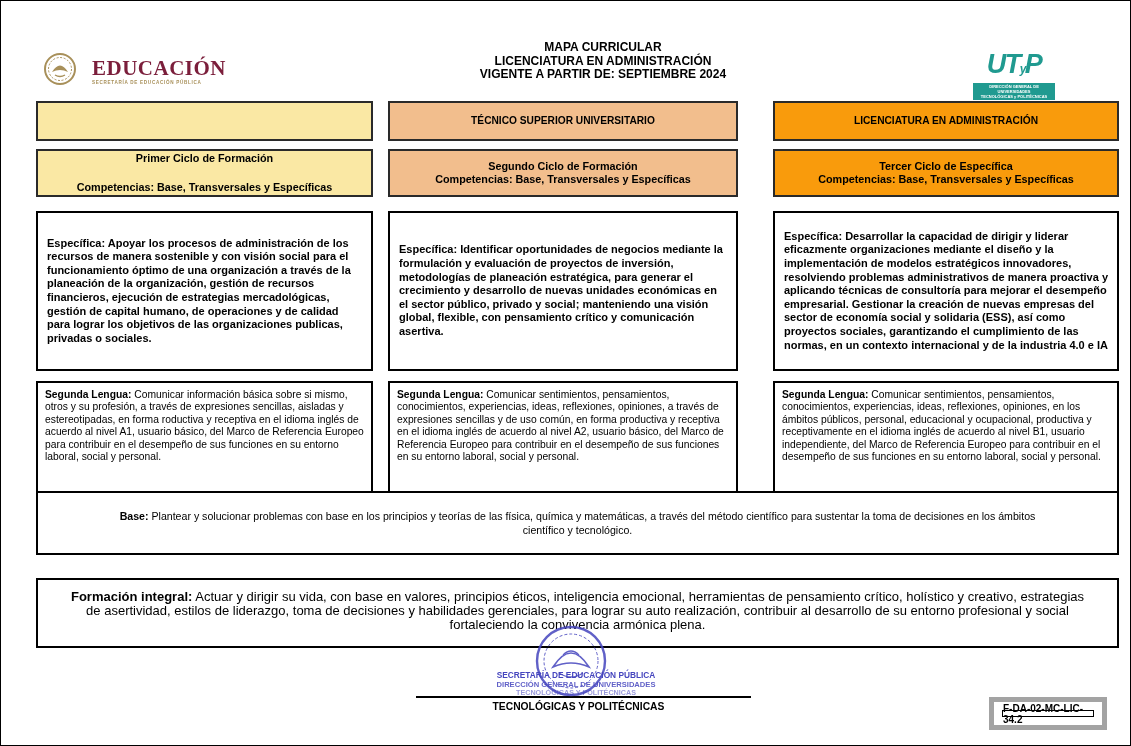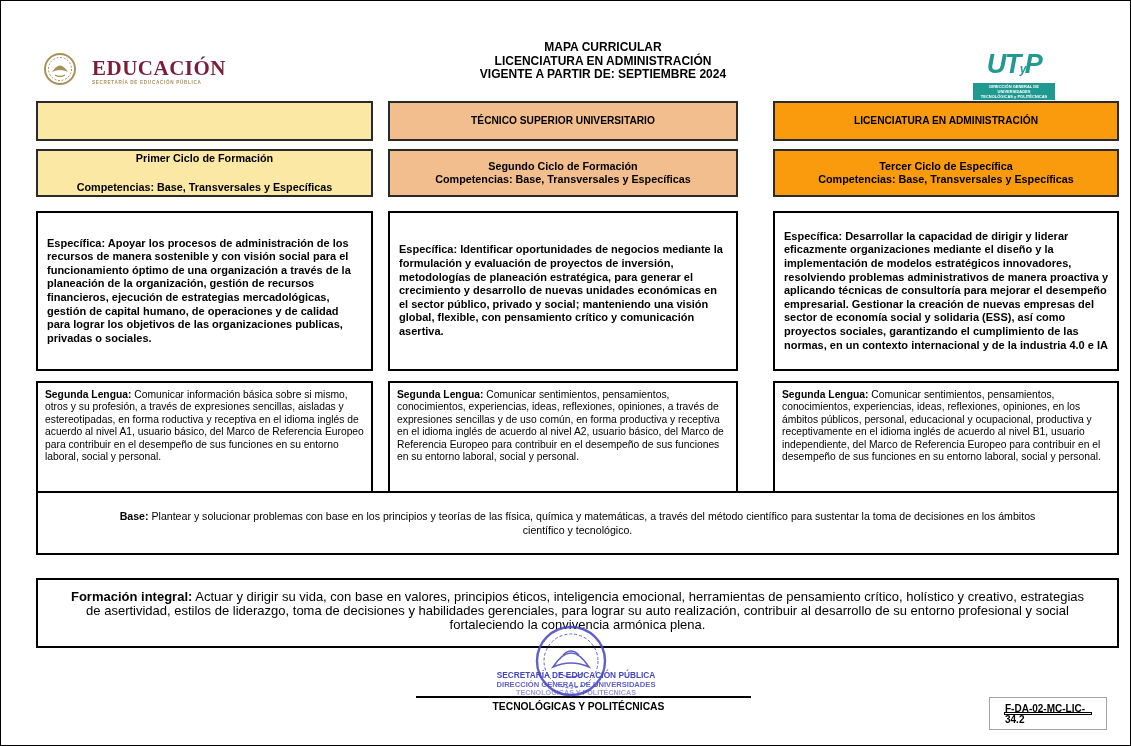--- a/index.html
+++ b/index.html
@@ -50,21 +50,21 @@
   .stamp-seal { position:absolute; left:534px; top:620px; opacity:.85; z-index:5; }
   .stamp-text { position:absolute; left:455px; top:670px; width:240px; text-align:center;
                 color:#4545BE; font-weight:bold; z-index:6; }
   .stamp-line1 { font-size:8.3px; line-height:9.5px; }
   .stamp-line2 { font-size:7.6px; line-height:8.8px; opacity:.85; }
   .stamp-line3 { font-size:7.2px; line-height:8.2px; opacity:.55; }
   .sign-line  { position:absolute; left:415px; top:695px; width:335px; border-top:2px solid #000; }
   .sello-text { position:absolute; left:400px; top:700px; width:355px; text-align:center;
                 font-weight:bold; font-size:10.3px; line-height:11.4px; }
   .code-box  { position:absolute; left:988px; top:696px; width:118px; height:33px;
-               border:1px solid #a3a3a3; padding:14px; background:#fff; }
+               border:5px solid #a3a3a3; padding:8px; background:#fff; }
   .code-inner { border:1px solid #000; width:100%; height:100%; display:flex;
                 align-items:center; justify-content:center; font-weight:bold; font-size:10px; }
 </style>
 </head>
 <body>
 
 <div class="page">
 
   <div class="sep-logo">
     <span>

